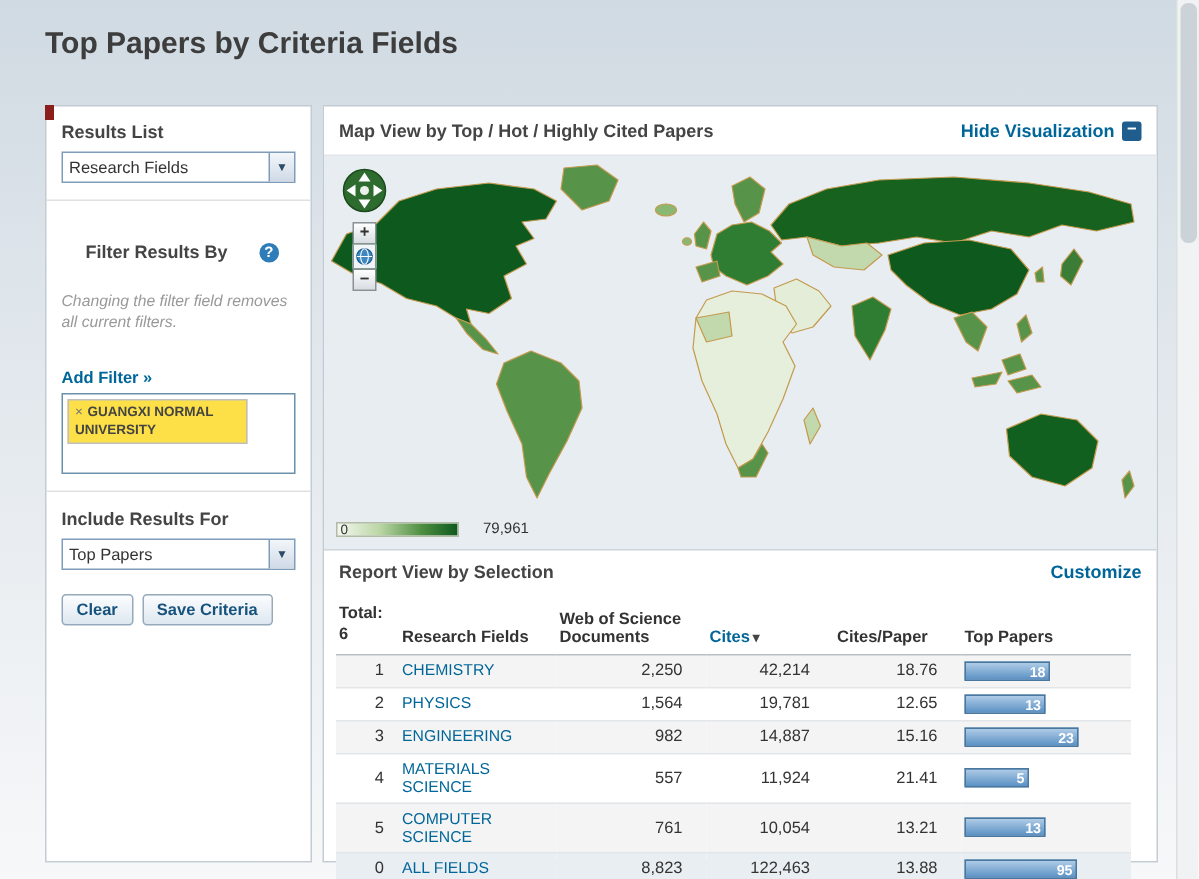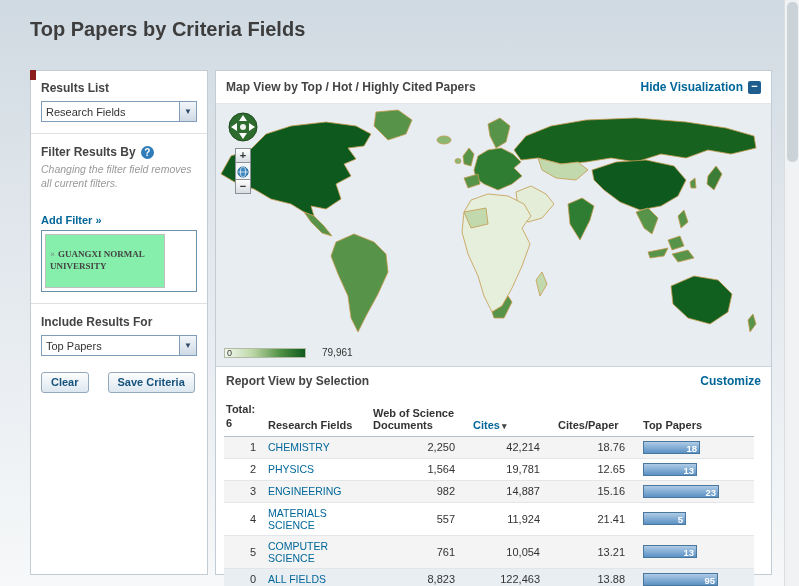--- a/index.html
+++ b/index.html
@@ -24,25 +24,25 @@
                      color:#2d4a66; font-size:8px; text-align:center; line-height:19px; }
   .divider { border-top:1px solid #e0e0e0; margin:11px -10px; }
   .filter-label-row { display:flex; align-items:center; gap:5px; margin-bottom:4px; }
   .help-icon { display:inline-block; width:13px; height:13px; border-radius:50%;
                background:#2e7cb8; color:#fff; font-size:10px; font-weight:bold;
                text-align:center; line-height:13px; }
   .filter-note { font-size:10.5px; font-style:italic; color:#999; line-height:1.3; margin-bottom:20px; }
   .link { color:#006699; text-decoration:none; cursor:pointer; }
   .add-filter { display:inline-block; font-size:11px; font-weight:bold; margin-bottom:4px; }
   .filter-box { border:1px solid #6a90aa; min-height:54px; padding:3px; background:#fff; }
-  .filter-tag { display:inline-block; background:#86efac; border:1px solid #bfbfbf;
-                padding:14px 4px; font-size:9px; font-weight:bold; color:#444;
-                max-width:120px; line-height:1.3;font-family:Liberation Serif, serif; }
+  .filter-tag { display:inline-block; background:#fde047; border:1px solid #bfbfbf;
+                padding:2px 4px; font-size:9px; font-weight:bold; color:#444;
+                max-width:120px; line-height:1.3; }
   .filter-tag .x { color:#777; margin-right:3px; font-weight:normal; cursor:pointer; }
-  .btn-row { display:flex; gap:19px; margin-top:16px; }
+  .btn-row { display:flex; gap:6px; margin-top:16px; }
   .btn { font-family:inherit; font-size:11px; font-weight:bold; color:#15527c;
          background:linear-gradient(#fcfdfe,#dde7f0); border:1px solid #94aabc;
          border-radius:3px; padding:0 9px; height:21px; cursor:pointer; }
 
   
   .main { position:absolute; left:215px; top:70px; width:557px; height:505px;
           background:#fff; border:1px solid #c3ccd3; }
   .panel-header { height:30px; display:flex; align-items:center; justify-content:space-between;
                   padding:16px 10px; border-bottom:1px solid #e2e6ea; }
   .panel-header .ph-title { font-size:12px; font-weight:bold; color:#444; }
@@ -107,21 +107,21 @@
 
   <div class="sec-label">Results List</div>
   <div class="dropdown">
     <div class="value">Research Fields</div>
     <div class="arrow">▼</div>
   </div>
 
   <div class="divider"></div>
 
   <div class="filter-label-row">
-    <span class="sec-label" style="margin:0">Filter Results By</span>
+    <span class="sec-label" style="margin:16px">Filter Results By</span>
     <span class="help-icon">?</span>
   </div>
   <div class="filter-note">Changing the filter field removes all current filters.</div>
   <a href="#" class="link add-filter">Add Filter »</a>
 
   <div class="filter-box">
     <span class="filter-tag"><span class="x">×</span><span>GUANGXI NORMAL UNIVERSITY</span></span>
   </div>
 
   <div class="divider"></div>

